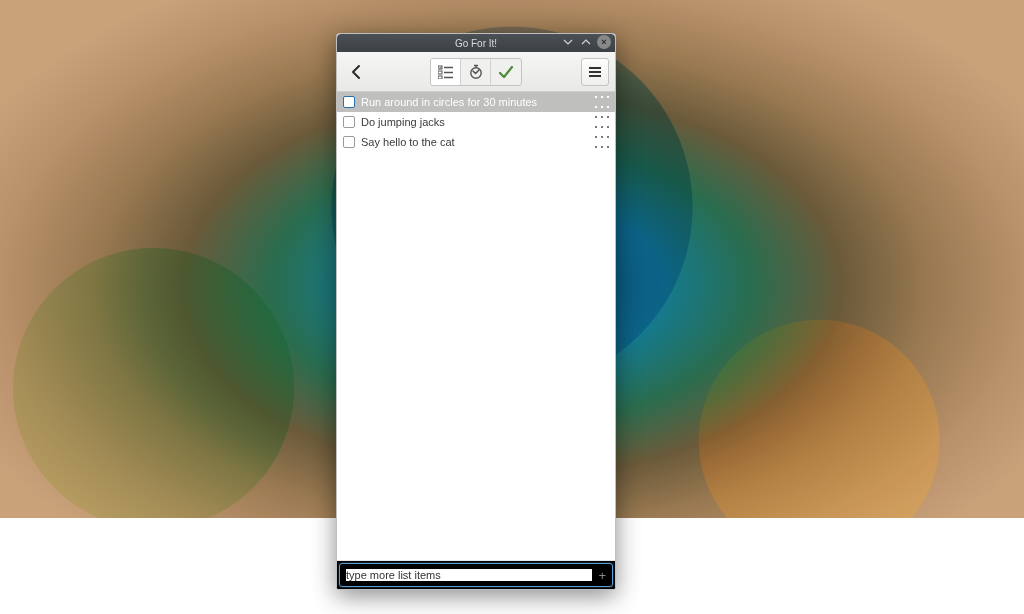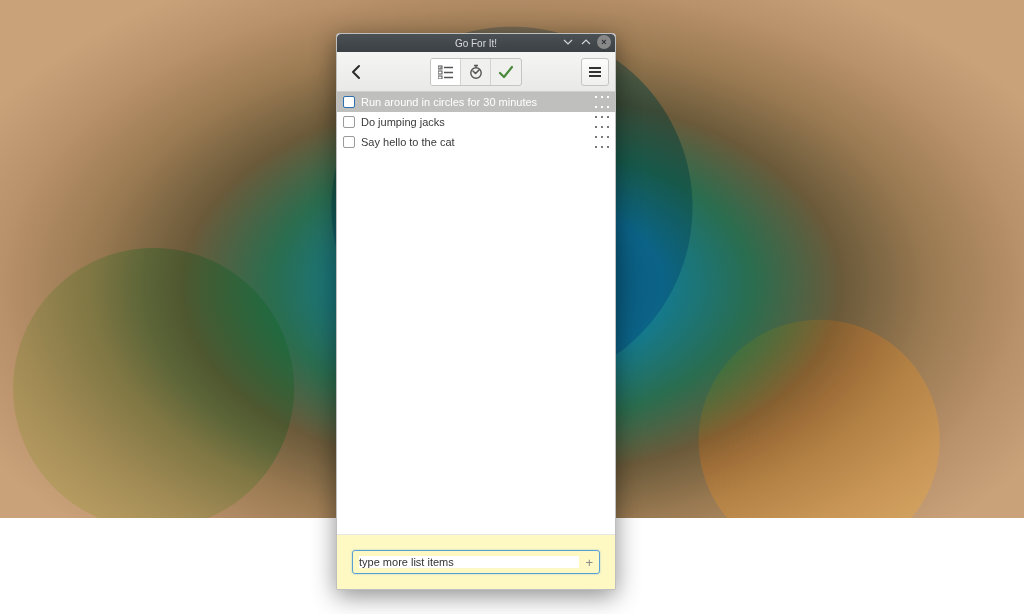--- a/index.html
+++ b/index.html
@@ -127,22 +127,22 @@
   }
   .task-row .drag span {
     display:flex; justify-content:space-between;
   }
   .task-row .drag i {
     width:2px; height:2px; background:#7a7a78; display:block;
   }
   .task-row.selected .drag i { background:#fff; }
 
   .footer {
-    padding: 15px;
-    background:#fef9c3;
+    padding: 2px;
+    background:#000000;
     border-top:1px solid #e6e6e4;
     margin-top:23px;
   }
   .add-input-wrap {
     display:flex; align-items:center;
     border:1px solid #5a9fd4;
     border-radius:3px;
     box-shadow: 0 0 2px rgba(90,159,212,0.6);
     height:24px;
     padding:0 6px;

